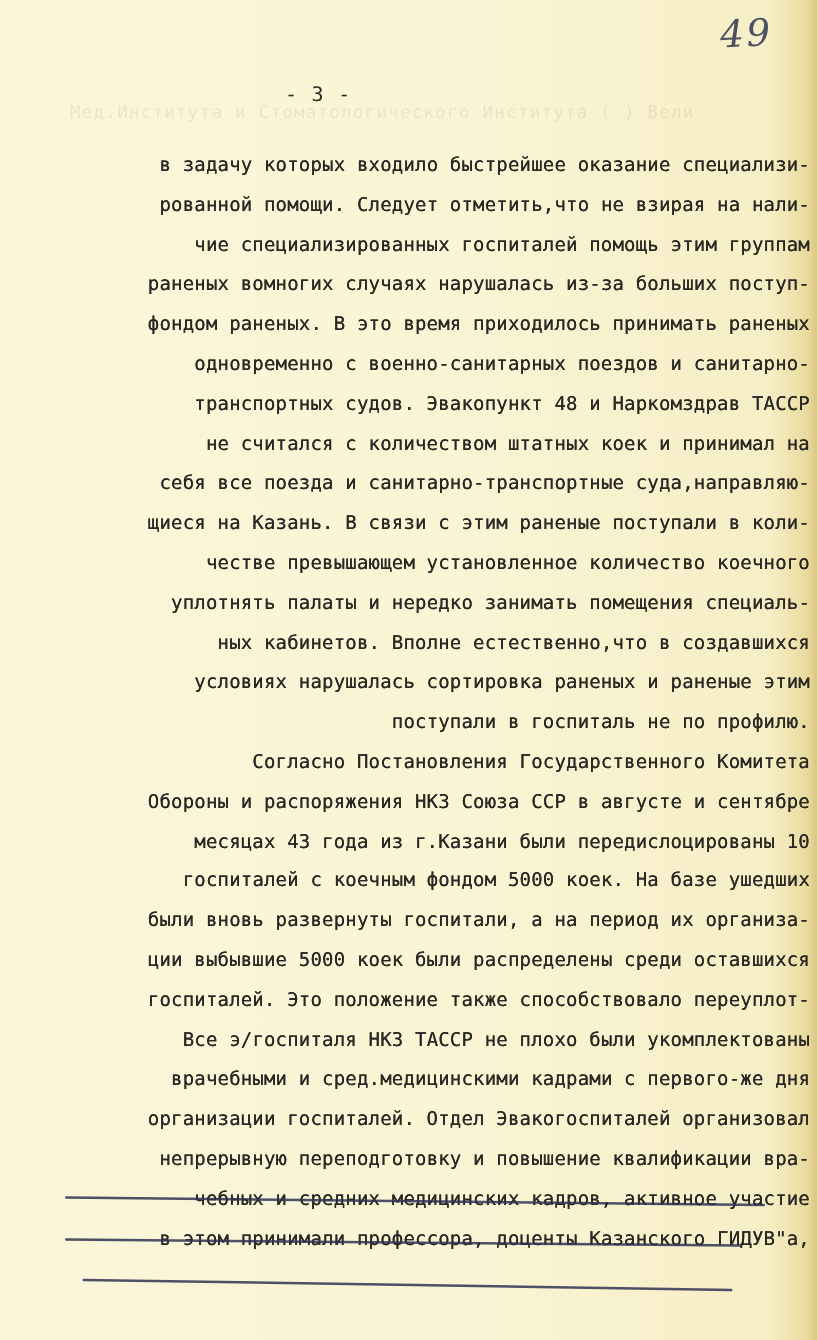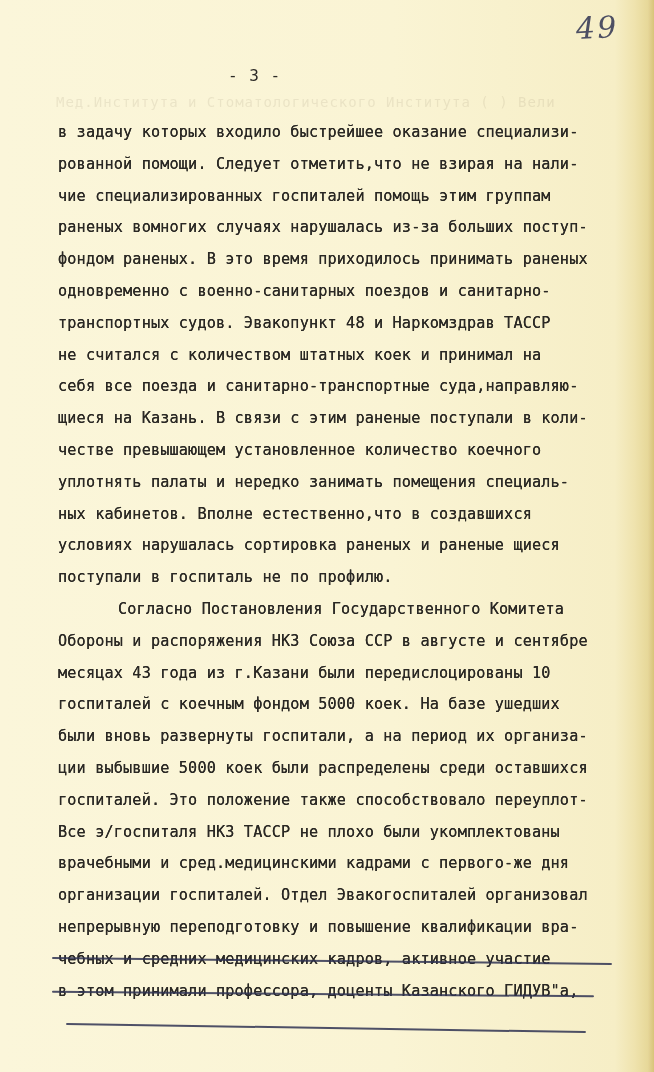--- a/index.html
+++ b/index.html
@@ -40,21 +40,20 @@
       font-weight: normal;
     }
     .bleed-text {
       position: absolute;
       left: 56px;
       top: 82px;
       font-size: 14px;
       color: rgba(120, 110, 80, 0.12);
       letter-spacing: 1px;
       white-space: nowrap;
-      margin-top: 12px;
     }
     .page-number {
       position: absolute;
       left: 228px;
       top: 66px;
       font-size: 16px;
       color: #2c2a26;
       letter-spacing: 1px;
     }
     .body-text {
@@ -65,20 +64,21 @@
       color: #2a2824;
       font-size: 15.2px;
       line-height: 31.8px;
       letter-spacing: 0.15px;
     }
     .line {
       display: block;
       white-space: nowrap;
       height: 31.8px;
       text-shadow: 0 0 0.4px #2a2824;
+      text-align: right;
     }
     .indent {
       padding-left: 60px;
     }
     .underlined {
       position: relative;
     }
     .underline-stroke {
       position: absolute;
       height: 2px;
@@ -109,21 +109,21 @@
       <span class="line">раненых вомногих случаях нарушалась из-за больших поступ-</span>
       <span class="line">фондом раненых. В это время приходилось принимать раненых</span>
       <span class="line">одновременно с военно-санитарных поездов и санитарно-</span>
       <span class="line">транспортных судов. Эвакопункт 48 и Наркомздрав ТАССР</span>
       <span class="line">не считался с количеством штатных коек и принимал на</span>
       <span class="line">себя все поезда и санитарно-транспортные суда,направляю-</span>
       <span class="line">щиеся на Казань. В связи с этим раненые поступали в коли-</span>
       <span class="line">честве превышающем установленное количество коечного</span>
       <span class="line">уплотнять палаты и нередко занимать помещения специаль-</span>
       <span class="line">ных кабинетов. Вполне естественно,что в создавшихся</span>
-      <span class="line">условиях нарушалась сортировка раненых и раненые щиеся</span>
+      <span class="line">условиях нарушалась сортировка раненых и раненые этим</span>
       <span class="line">поступали в госпиталь не по профилю.</span>
     </div>
 
     <div>
       <span class="line indent">Согласно Постановления Государственного Комитета</span>
       <span class="line">Обороны и распоряжения НКЗ Союза ССР в августе и сентябре</span>
       <span class="line">месяцах 43 года из г.Казани были передислоцированы 10</span>
       <span class="line">госпиталей с коечным фондом 5000 коек. На базе ушедших</span>
       <span class="line">были вновь развернуты госпитали, а на период их организа-</span>
       <span class="line">ции выбывшие 5000 коек были распределены среди оставшихся</span>

